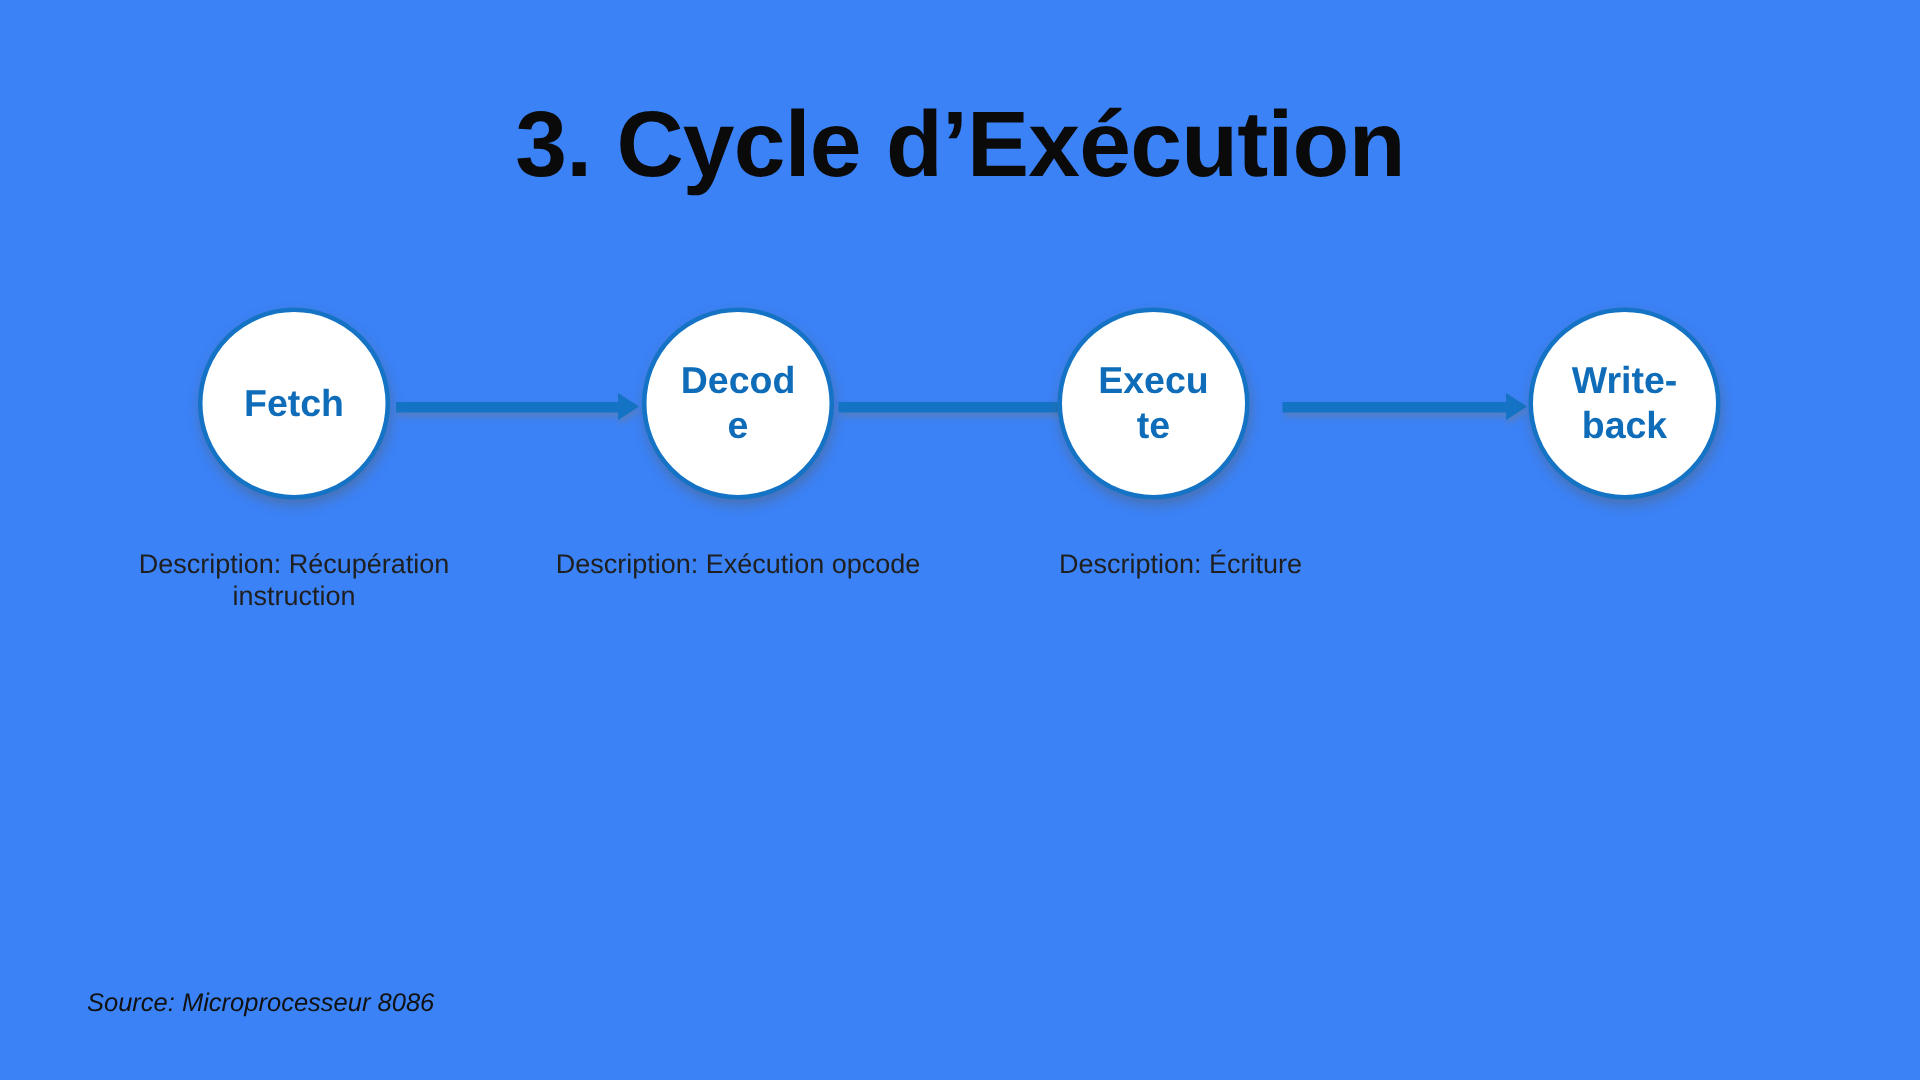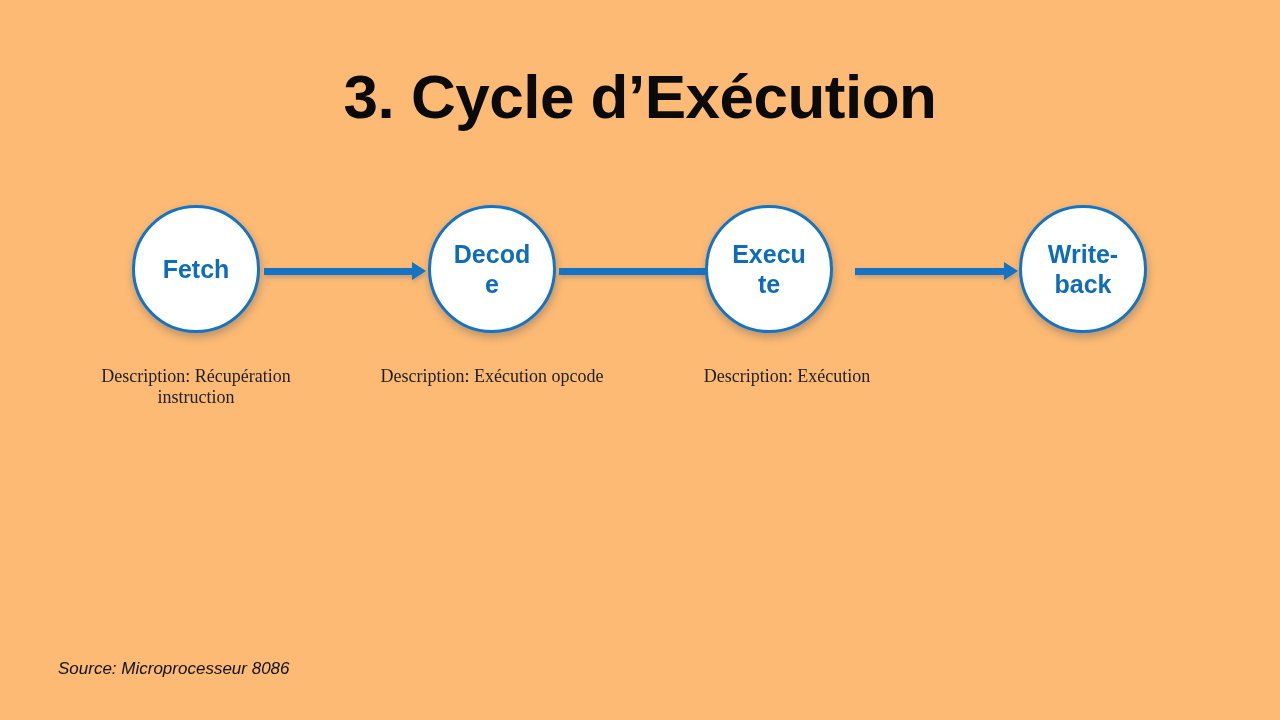--- a/index.html
+++ b/index.html
@@ -12,21 +12,21 @@
     height: 720px;
     position: relative;
     overflow: hidden;
     font-family: "Liberation Sans", sans-serif;
     -webkit-font-smoothing: antialiased;
   }
 
   .slide {
     position: absolute;
     inset: 0;
-    background: #fdba74;
+    background: #3b82f6;
   }
 
   
   .slide-title {
     position: absolute;
     top: 58px;
     left: 0;
     width: 1280px;
     text-align: center;
     font-size: 62px;
@@ -110,21 +110,20 @@
   .arrow-3 .arrow-shaft { width: 149px; }
 
   
   .caption {
     position: absolute;
     top: 366px;
     font-size: 18px;
     line-height: 21px;
     color: #1f1f1f;
     text-align: center;
-    font-family: Liberation Serif, serif;
   }
   .cap-1 { left: 66px;  width: 260px; }
   .cap-2 { left: 362px; width: 260px; }
   .cap-3 { left: 657px; width: 260px; }
   .cap-4 { left: 953px; width: 260px; }
 
   
   .source-note {
     position: absolute;
     left: 58px;
@@ -175,18 +174,18 @@
     <div class="node node-4">
       <span class="node-label">Write-back</span>
     </div>
 
   </div>
 
   <div class="caption cap-1">Description: Récupération instruction</div>
 
   <div class="caption cap-2">Description: Exécution opcode</div>
 
-  <div class="caption cap-3">Description: Exécution</div>
+  <div class="caption cap-3">Description: Écriture</div>
 
 
   <div class="source-note">Source: Microprocesseur 8086</div>
 
 </div>
 
 </body></html>

